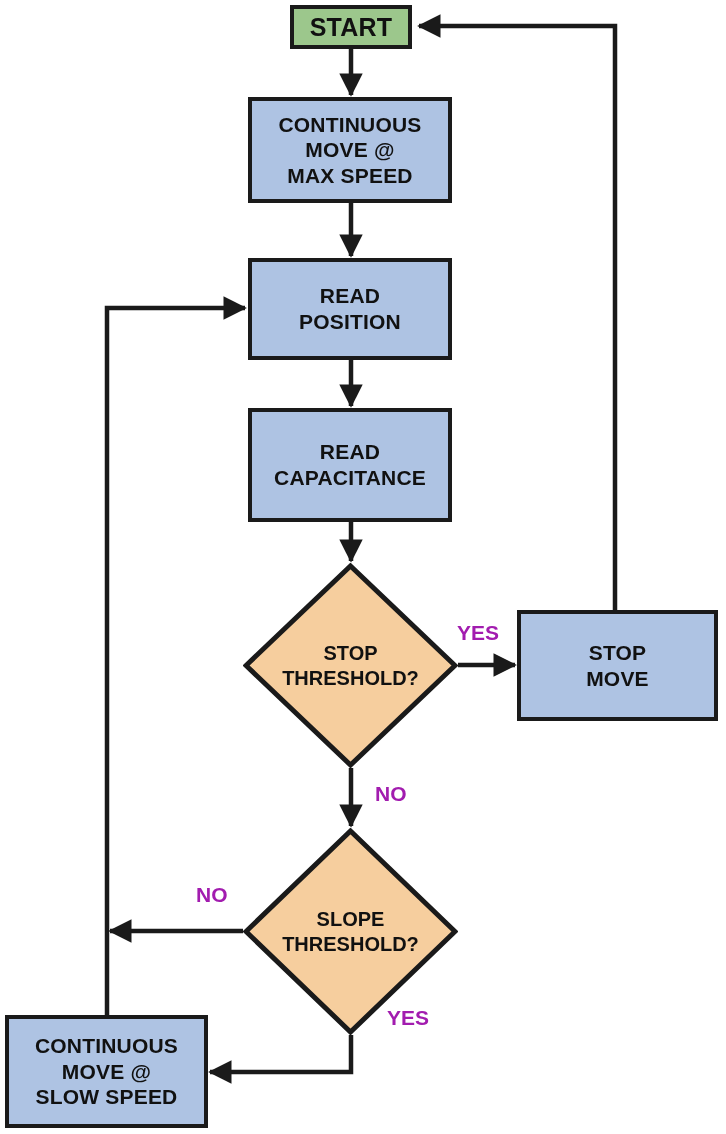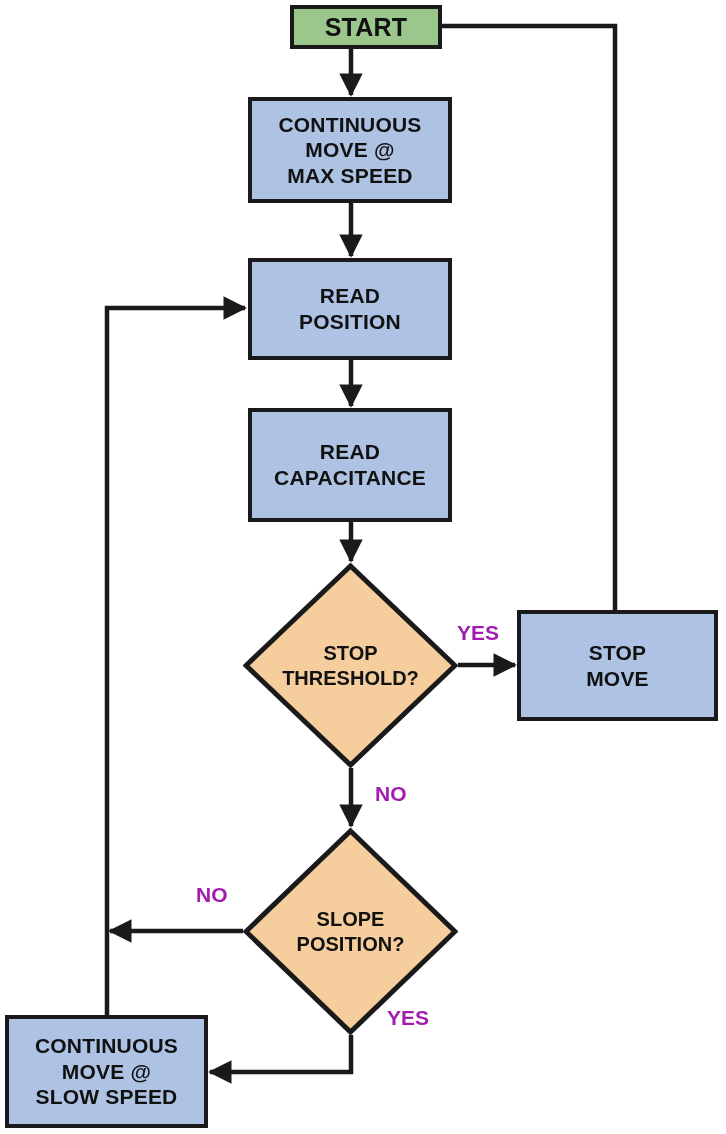--- a/index.html
+++ b/index.html
@@ -106,21 +106,21 @@
       <line x1="243" y1="931" x2="110" y2="931" marker-end="url(#arrow)"></line>
 
       <path d="M 107 931 L 107 308 L 245 308" marker-end="url(#arrow)"></path>
 
       <line x1="107" y1="931" x2="107" y2="1016"></line>
 
       <path d="M 351 1035 L 351 1072 L 210 1072" marker-end="url(#arrow)"></path>
     </g>
   </svg>
 
-  <div class="node" style="left:290px; top:5px; width:152px; height:44px; background:#9CC78C; font-size:25px;">
+  <div class="node" style="left:290px; top:5px; width:122px; height:44px; background:#9CC78C; font-size:25px;">
     <span class="txt">START</span>
   </div>
 
   <div class="node" style="left:248px; top:97px; width:204px; height:106px; background:#AEC3E3; font-size:21px;">
     <span class="txt">CONTINUOUS
 MOVE @
 MAX SPEED</span>
   </div>
 
   <div class="node" style="left:248px; top:258px; width:204px; height:102px; background:#AEC3E3; font-size:21px;">
@@ -144,21 +144,21 @@
   <div class="node" style="left:517px; top:610px; width:201px; height:111px; background:#AEC3E3; font-size:21px;">
     <span class="txt">STOP
 MOVE</span>
   </div>
 
   <div class="diamond-wrap" style="left:243px; top:828px; width:215px; height:207px;">
     <svg width="215" height="207" viewBox="0 0 215 207" xmlns="http://www.w3.org/2000/svg">
       <polygon points="107.5,3 212,103.5 107.5,204 3,103.5" fill="#F6CE9E" stroke="#1a1a1a" stroke-width="5"></polygon>
     </svg>
     <div class="diamond-label" style="font-size:20px;">SLOPE
-POSITION?</div>
+THRESHOLD?</div>
   </div>
 
   <div class="node" style="left:5px; top:1015px; width:203px; height:113px; background:#AEC3E3; font-size:21px;">
     <span class="txt">CONTINUOUS
 MOVE @
 SLOW SPEED</span>
   </div>
 
   <div class="edge-label" style="left:457px; top:621px; font-size:21px;">YES</div>
 

